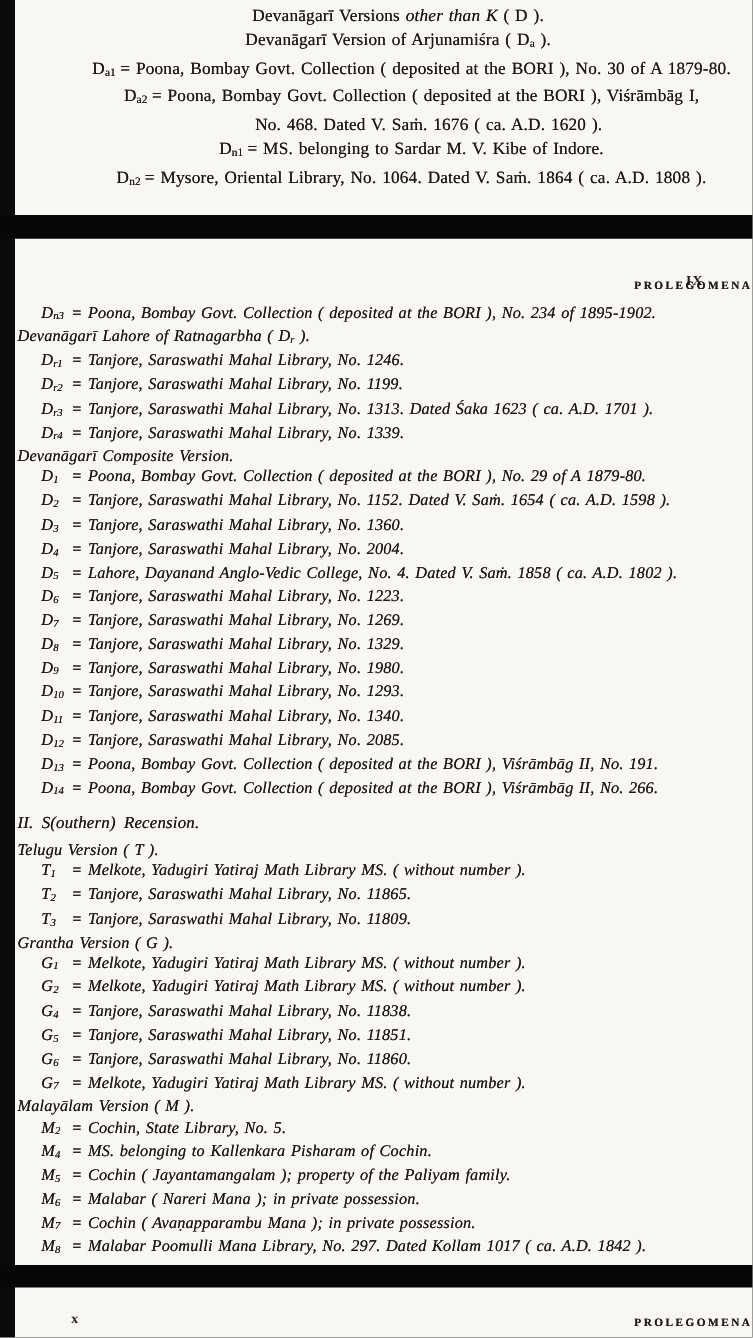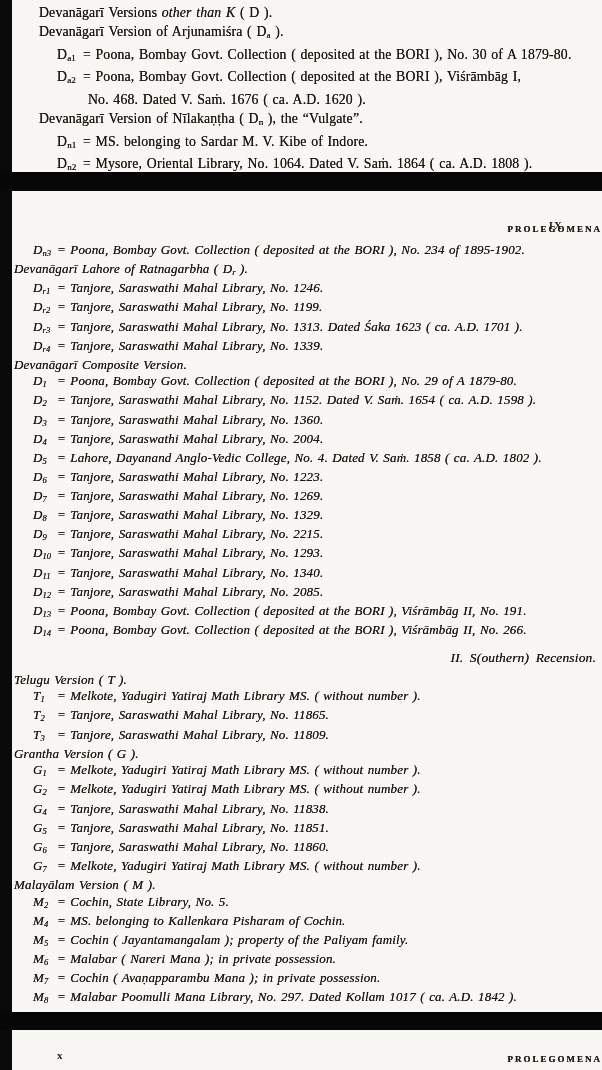--- a/index.html
+++ b/index.html
@@ -14,28 +14,28 @@
     background:#f8f7f3;
   }
   #prev-paper{top:0;height:172px;}
   #main-paper{top:191px;height:821px;}
   #next-paper{top:1030px;height:40px;}
   .band{position:absolute;left:0;right:0;background:#070707;}
   #band1{top:172px;height:19px;}
   #band2{top:1012px;height:18px;}
 
   .lines{text-shadow:0 0 .3px rgba(20,15,10,.85);}
-  .lines.prev{padding:3px 4px 0 27px;font-size:13.8px;line-height:19px;}
+  .lines.prev{padding:3px 4px 0 27px;font-size:13.8px;line-height:19px;text-align:center;}
   .lines.main{padding:0 6px 0 2px;font-size:13px;line-height:16.6px;margin-top:12px;font-style:italic;}
   .ln{white-space:nowrap;letter-spacing:.15px;word-spacing:1px;}
   .ln.e{padding-left:19px;}
   .lines.prev .ln.e{padding-left:18px;}
   .ln.c{padding-left:50px;}
   .lines.prev .ln.c{padding-left:49px;}
-  .ln.ctr{text-align:right;margin-top:9px;margin-bottom:5px;font-size:13.5px;word-spacing:3px;}
+  .ln.ctr{text-align:left;margin-top:9px;margin-bottom:5px;font-size:13.5px;word-spacing:3px;}
   .sig{display:inline-block;min-width:24px;}
   .lines.prev .sig{min-width:26px;}
   .sb{font-size:.66em;vertical-align:-.18em;letter-spacing:0;}
   .it{font-style:italic;}
 
   .pg-header{position:relative;text-align:right;margin-top:27px;height:12px;}
   .rh-title{
     font-size:9px;font-weight:bold;letter-spacing:2px;
     color:#221d18;text-shadow:0 0 .3px rgba(20,15,10,.9);
   }
@@ -50,21 +50,20 @@
 </head>
 <body>
 
 <div id="prev-paper" class="paper">
   <div class="lines prev" id="prev-lines">
       <div class="ln h"><span>Devanāgarī Versions </span><span class="it">other than K</span><span> ( D ).</span></div>
       <div class="ln h"><span>Devanāgarī Version of Arjunamiśra ( D</span><span class="sb">a</span><span> ).</span></div>
       <div class="ln e"><span class="sig"><span>D</span><span class="sb">a1</span></span><span>= Poona, Bombay Govt. Collection ( deposited at the BORI ), No. 30 of A 1879-80.</span></div>
       <div class="ln e"><span class="sig"><span>D</span><span class="sb">a2</span></span><span>= Poona,  Bombay  Govt.  Collection  ( deposited  at  the  BORI ),  Viśrāmbāg  I,</span></div>
       <div class="ln c"><span>No. 468.   Dated V. Saṁ. 1676 ( ca. A.D. 1620 ).</span></div>
-      <div class="ln h"><span>Devanāgarī Version of Nīlakaṇṭha ( D</span><span class="sb">n</span><span> ), the “Vulgate”.</span></div>
       <div class="ln e"><span class="sig"><span>D</span><span class="sb">n1</span></span><span>= MS. belonging to Sardar M. V. Kibe of Indore.</span></div>
       <div class="ln e"><span class="sig"><span>D</span><span class="sb">n2</span></span><span>= Mysore, Oriental Library, No. 1064.   Dated V. Saṁ. 1864 ( ca. A.D. 1808 ).</span></div>
     </div>
 </div>
 
 <div class="band" id="band1"></div>
 
 <div id="main-paper" class="paper">
   <div class="pg-header">
     <span class="rh-title">PROLEGOMENA</span>
@@ -79,21 +78,21 @@
       <div class="ln e"><span class="sig"><span>D</span><span class="sb">r4</span></span><span>= Tanjore, Saraswathi Mahal Library, No. 1339.</span></div>
       <div class="ln h"><span>Devanāgarī Composite Version.</span></div>
       <div class="ln e"><span class="sig"><span>D</span><span class="sb">1</span></span><span>= Poona, Bombay Govt. Collection ( deposited at the BORI ), No. 29 of A 1879-80.</span></div>
       <div class="ln e"><span class="sig"><span>D</span><span class="sb">2</span></span><span>= Tanjore, Saraswathi Mahal Library, No. 1152.   Dated V. Saṁ. 1654 ( ca. A.D. 1598 ).</span></div>
       <div class="ln e"><span class="sig"><span>D</span><span class="sb">3</span></span><span>= Tanjore, Saraswathi Mahal Library,  No. 1360.</span></div>
       <div class="ln e"><span class="sig"><span>D</span><span class="sb">4</span></span><span>= Tanjore, Saraswathi Mahal Library, No. 2004.</span></div>
       <div class="ln e"><span class="sig"><span>D</span><span class="sb">5</span></span><span>= Lahore, Dayanand Anglo-Vedic College, No. 4.   Dated V. Saṁ. 1858 ( ca. A.D. 1802 ).</span></div>
       <div class="ln e"><span class="sig"><span>D</span><span class="sb">6</span></span><span>= Tanjore, Saraswathi Mahal Library, No. 1223.</span></div>
       <div class="ln e"><span class="sig"><span>D</span><span class="sb">7</span></span><span>= Tanjore, Saraswathi Mahal Library, No. 1269.</span></div>
       <div class="ln e"><span class="sig"><span>D</span><span class="sb">8</span></span><span>= Tanjore, Saraswathi Mahal Library,  No. 1329.</span></div>
-      <div class="ln e"><span class="sig"><span>D</span><span class="sb">9</span></span><span>= Tanjore, Saraswathi Mahal Library, No. 2215.</span></div>
+      <div class="ln e"><span class="sig"><span>D</span><span class="sb">9</span></span><span>= Tanjore, Saraswathi Mahal Library, No. 1980.</span></div>
       <div class="ln e"><span class="sig"><span>D</span><span class="sb">10</span></span><span>= Tanjore, Saraswathi Mahal Library,  No. 1293.</span></div>
       <div class="ln e"><span class="sig"><span>D</span><span class="sb">11</span></span><span>= Tanjore, Saraswathi Mahal Library, No. 1340.</span></div>
       <div class="ln e"><span class="sig"><span>D</span><span class="sb">12</span></span><span>= Tanjore, Saraswathi Mahal Library, No. 2085.</span></div>
       <div class="ln e"><span class="sig"><span>D</span><span class="sb">13</span></span><span>= Poona, Bombay Govt. Collection ( deposited at the BORI ), Viśrāmbāg II, No. 191.</span></div>
       <div class="ln e"><span class="sig"><span>D</span><span class="sb">14</span></span><span>= Poona, Bombay Govt. Collection ( deposited at the BORI ), Viśrāmbāg II, No. 266.</span></div>
       <div class="ln ctr"><span>II.   S(outhern) Recension.</span></div>
       <div class="ln h"><span>Telugu Version ( T ).</span></div>
       <div class="ln e"><span class="sig"><span>T</span><span class="sb">1</span></span><span>= Melkote, Yadugiri Yatiraj Math Library MS. ( without number ).</span></div>
       <div class="ln e"><span class="sig"><span>T</span><span class="sb">2</span></span><span>= Tanjore, Saraswathi Mahal Library, No. 11865.</span></div>
       <div class="ln e"><span class="sig"><span>T</span><span class="sb">3</span></span><span>= Tanjore, Saraswathi Mahal Library, No. 11809.</span></div>

